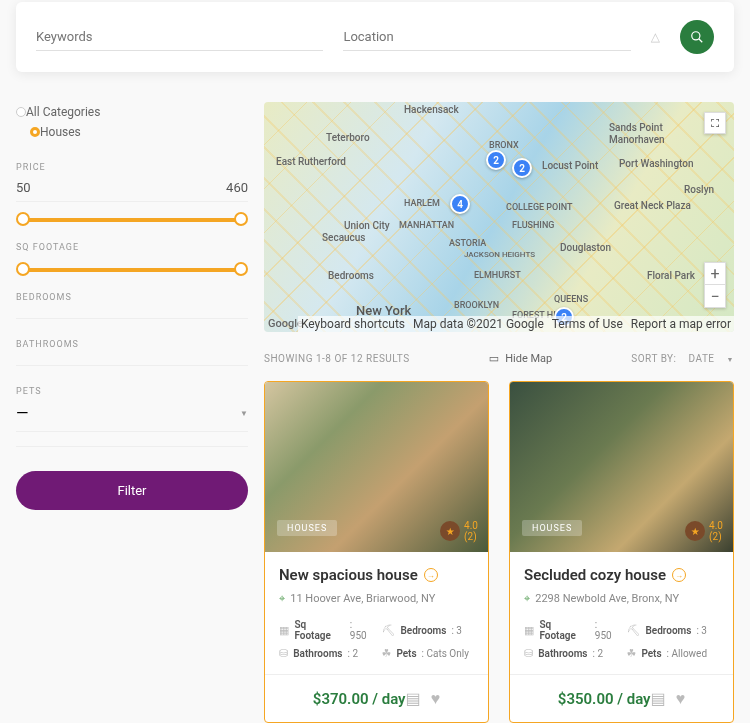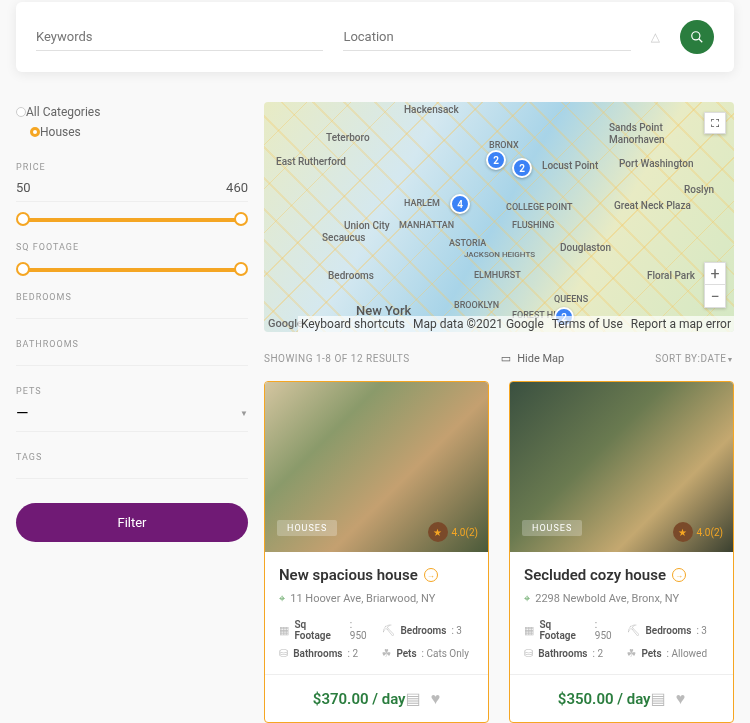--- a/index.html
+++ b/index.html
@@ -32,30 +32,30 @@
 .map-ctrl{position:absolute;right:8px;background:#fff;border:1px solid #ddd;width:22px;display:flex;flex-direction:column;box-shadow:0 1px 3px rgba(0,0,0,0.2)}
 .map-ctrl.fs{top:10px;height:22px;align-items:center;justify-content:center}
 .map-ctrl.zoom{bottom:24px}
 .map-ctrl button{border:none;background:#fff;height:22px;font-size:16px;color:#666;cursor:pointer}
 .map-ctrl.zoom button:first-child{border-bottom:1px solid #ddd}
 .map-footer{position:absolute;bottom:0;right:0;display:flex;gap:8px;font-size:12px;color:#444;background:rgba(255,255,255,0.7);padding:1px 3px}
 .map-footer span{white-space:nowrap}
 .google-logo{position:absolute;bottom:2px;left:4px;font-size:11px;color:#666;font-weight:500}
 .results-bar{display:flex;justify-content:space-between;align-items:center;margin-top:20px;font-size:10px;letter-spacing:0.5px;color:#999;text-transform:uppercase}
 .hide-map{display:flex;align-items:center;gap:6px;color:#666;font-size:11px;text-transform:none;letter-spacing:0;cursor:pointer}
-.sort{display:flex;gap:0;align-items:flex-end}
+.sort{display:flex;gap:12px;align-items:flex-end}
 .listings{display:flex;gap:20px;margin-top:16px}
 .card{flex:1;border:1px solid #f5a623;border-radius:4px;overflow:hidden;background:#fff}
 .card-img{height:170px;position:relative;background:#555}
 .card1-img{background:linear-gradient(135deg,#d4c5a0 0%,#8a9a6a 30%,#c4a070 60%,#4a5a3a 100%)}
 .card2-img{background:linear-gradient(135deg,#3a5040 0%,#6a7a50 40%,#c4a870 70%,#3a4030 100%)}
 .badge{position:absolute;bottom:16px;left:12px;background:rgba(255,255,255,0.25);color:#fff;font-size:9px;letter-spacing:1px;padding:3px 10px;border-radius:2px}
 .rating{position:absolute;bottom:10px;right:10px;display:flex;align-items:center;gap:4px;color:#f5a623;font-size:10px}
 .rating-star{width:20px;height:20px;background:#7a4a2a;border-radius:50%;display:flex;align-items:center;justify-content:center;color:#f5a623}
-.rating-text{display:flex;flex-direction:row;line-height:1.1}
+.rating-text{display:flex;flex-direction:column;line-height:1.1}
 .card-body{padding:14px}
 .card-title{font-size:15px;font-weight:600;color:#333;display:flex;align-items:center;gap:6px}
 .verify-icon{width:14px;height:14px;border:1.5px solid #f5a623;border-radius:50%;display:inline-flex;align-items:center;justify-content:center;font-size:8px;color:#f5a623}
 .card-addr{font-size:11px;color:#888;margin-top:8px;display:flex;align-items:center;gap:5px}
 .pin{color:#6aaa6a}
 .specs{display:grid;grid-template-columns:1fr 1fr;gap:6px 10px;margin-top:14px;font-size:10px;color:#888}
 .spec{display:flex;align-items:center;gap:5px}
 .spec b{color:#555;font-weight:600}
 .si{color:#bbb;font-size:11px}
 .card-footer{border-top:1px solid #eee;padding:14px;display:flex;justify-content:center;align-items:center}
@@ -111,21 +111,20 @@
 
     <div class="label">BATHROOMS</div>
     <div class="underline"></div>
 
     <div class="label">PETS</div>
     <div class="underline pets-select">
       <span>—</span>
       <span style="font-size:8px;color:#999">▼</span>
     </div>
 
-    <div class="label">TAGS</div>
     <div class="underline"></div>
 
     <button class="filter-btn">Filter</button>
   </div>
 
   <div class="content">
     <div class="map">
       <span class="map-label" style="top:2px;left:140px">Hackensack</span>
       <span class="map-label" style="top:30px;left:62px">Teterboro</span>
       <span class="map-label" style="top:54px;left:12px">East Rutherford</span>

